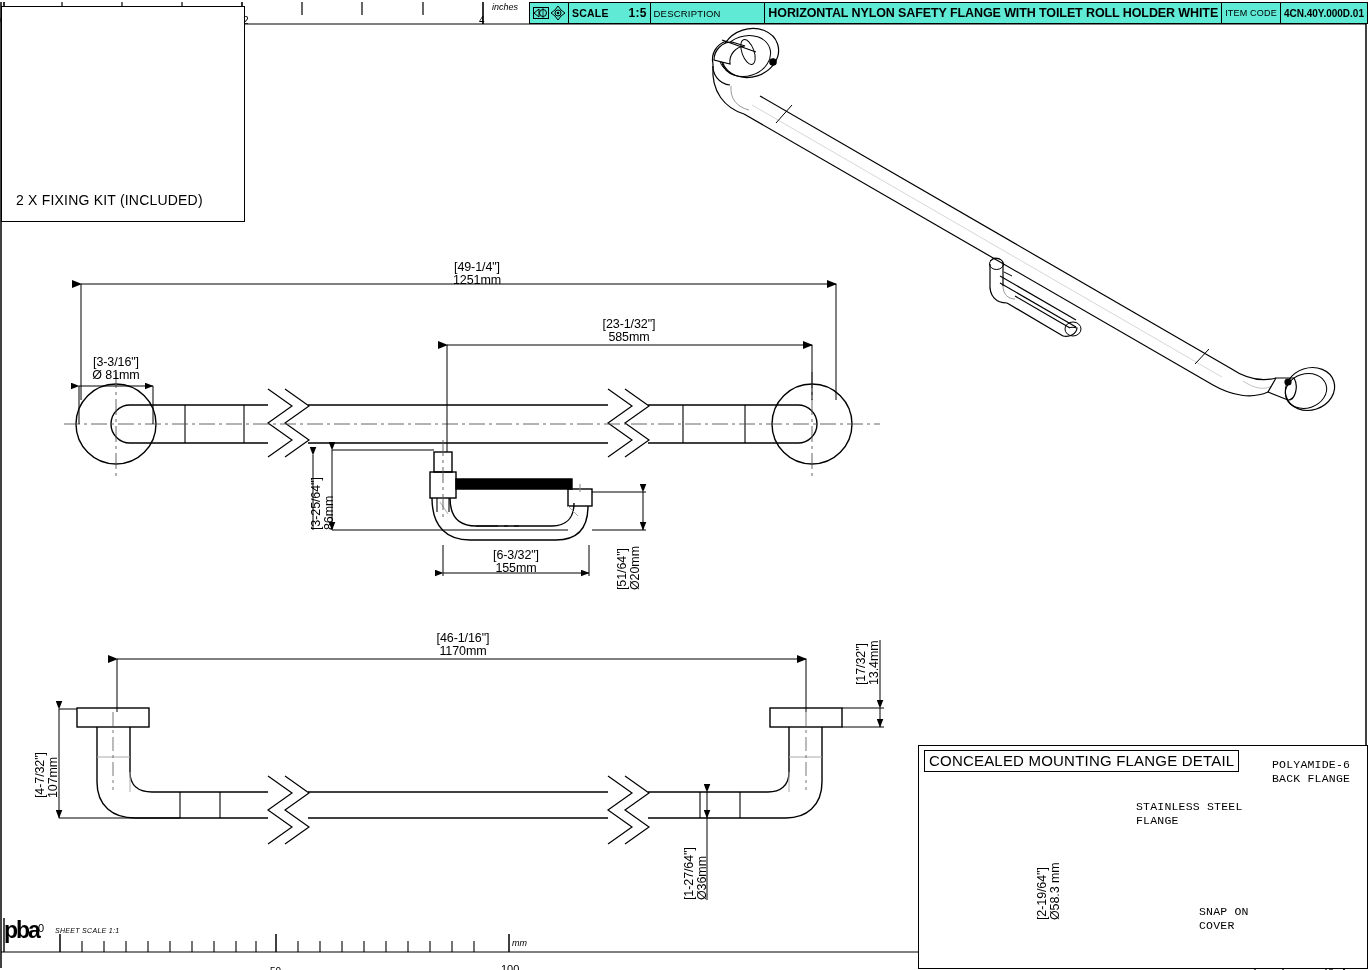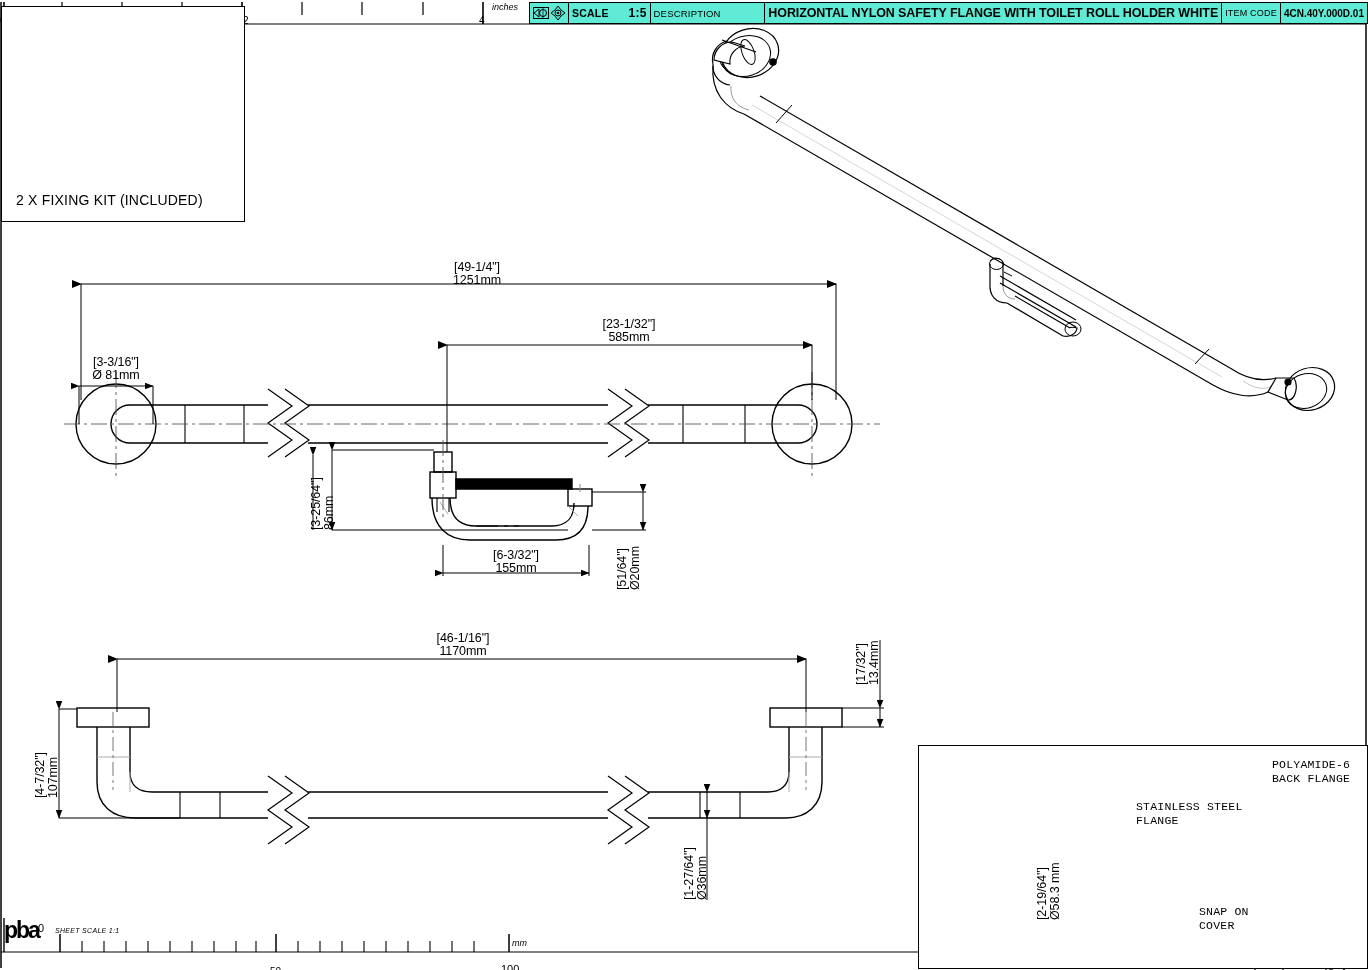--- a/index.html
+++ b/index.html
@@ -576,20 +576,21 @@
   <div class="dimv" style="left:855px;top:685px;">
     <span>[17/32"]</span>
     <span>13.4mm</span>
   </div>
   <div class="dimv" style="left:683px;top:900px;">
     <span>[1-27/64"]</span>
     <span>Ø36mm</span>
   </div>
 
   <div class="detailbox"></div>
+  <div class="detailtitle">CONCEALED MOUNTING FLANGE DETAIL</div>
   <div class="dimv" style="left:1036px;top:920px;">
     <span>[2-19/64"]</span>
     <span>Ø58.3 mm</span>
   </div>
   <div class="dlabel" style="left:1136px;top:800px;">
     <span style="display:block">STAINLESS STEEL</span>
     <span style="display:block">FLANGE</span>
   </div>
   <div class="dlabel" style="left:1272px;top:758px;">
     <span style="display:block">POLYAMIDE-6</span>

